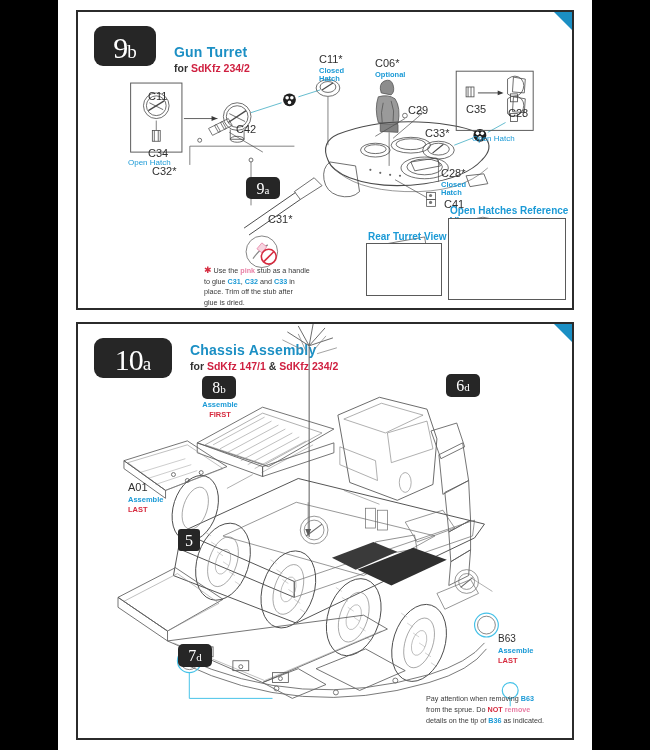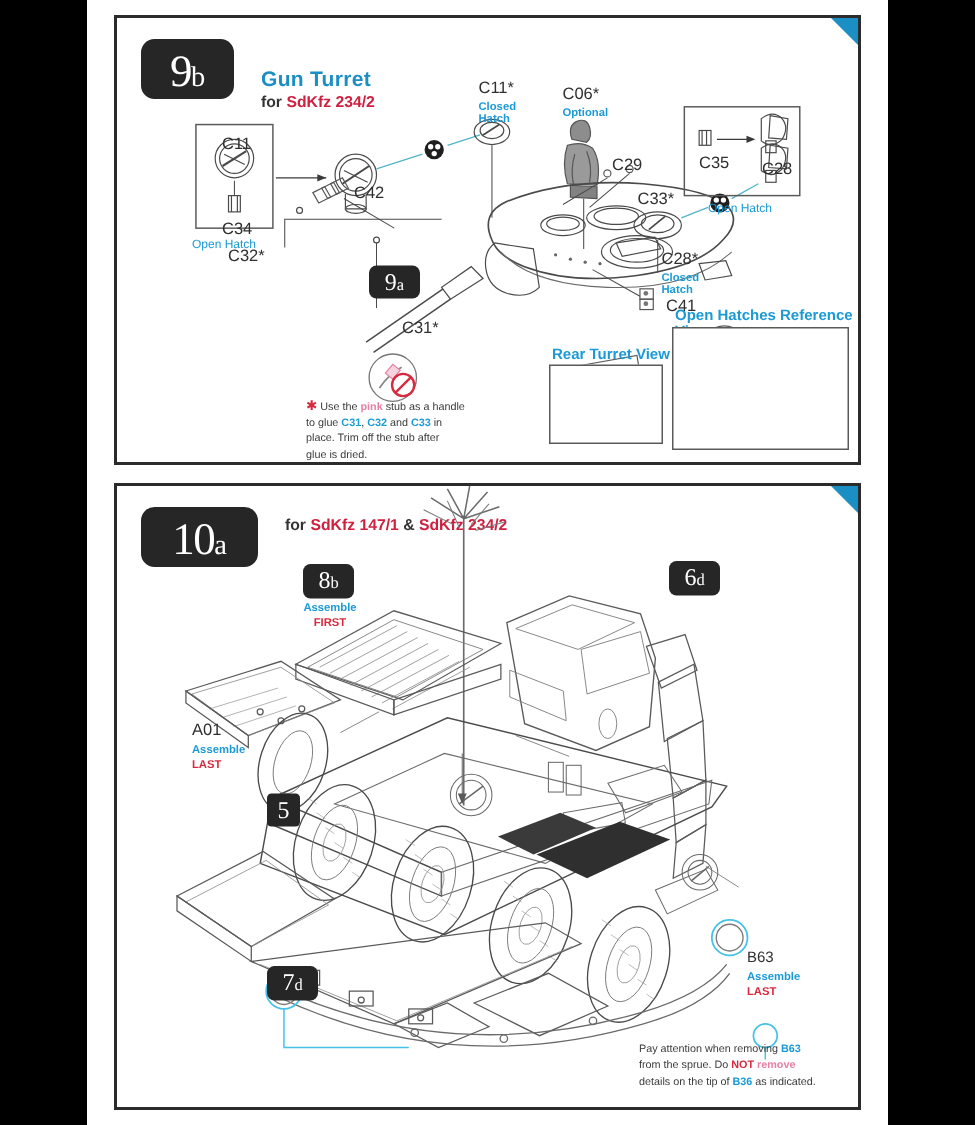--- a/index.html
+++ b/index.html
@@ -363,20 +363,21 @@
 
   <div class="panel" id="panel-10a">
     <div class="corner-tri"></div>
 
     <div class="step-badge" id="badge-10a">
       <span class="num">10</span>
         <span class="sub">a</span>
     </div>
 
     <div class="step-title" id="title-10a" style="top:18px;">
+      <div class="t1">Chassis Assembly</div>
       <div class="t2"><span class="blk">for </span><span>SdKfz 147/1</span><span class="blk"> &amp; </span><span>SdKfz 234/2</span></div>
     </div>
 
     <svg class="art" viewBox="0 0 498 418">
       <g fill="none" stroke="#5a5a5a" stroke-width="0.85">
 
         <line x1="233" y1="20" x2="233" y2="215" stroke="#6a6a6a" stroke-width="1.1"></line>
         <path d="M233 22 l-22 -14 M233 22 l-11 -20 M233 22 l4 -22 M233 22 l16 -18 M233 22 l24 -8" stroke="#6a6a6a" stroke-width="1"></path>
         <path d="M226 26 l-20 -10 M230 28 l-8 -18 M238 26 l12 -14 M241 30 l20 -6" stroke="#7a7a7a" stroke-width="0.7"></path>
 

